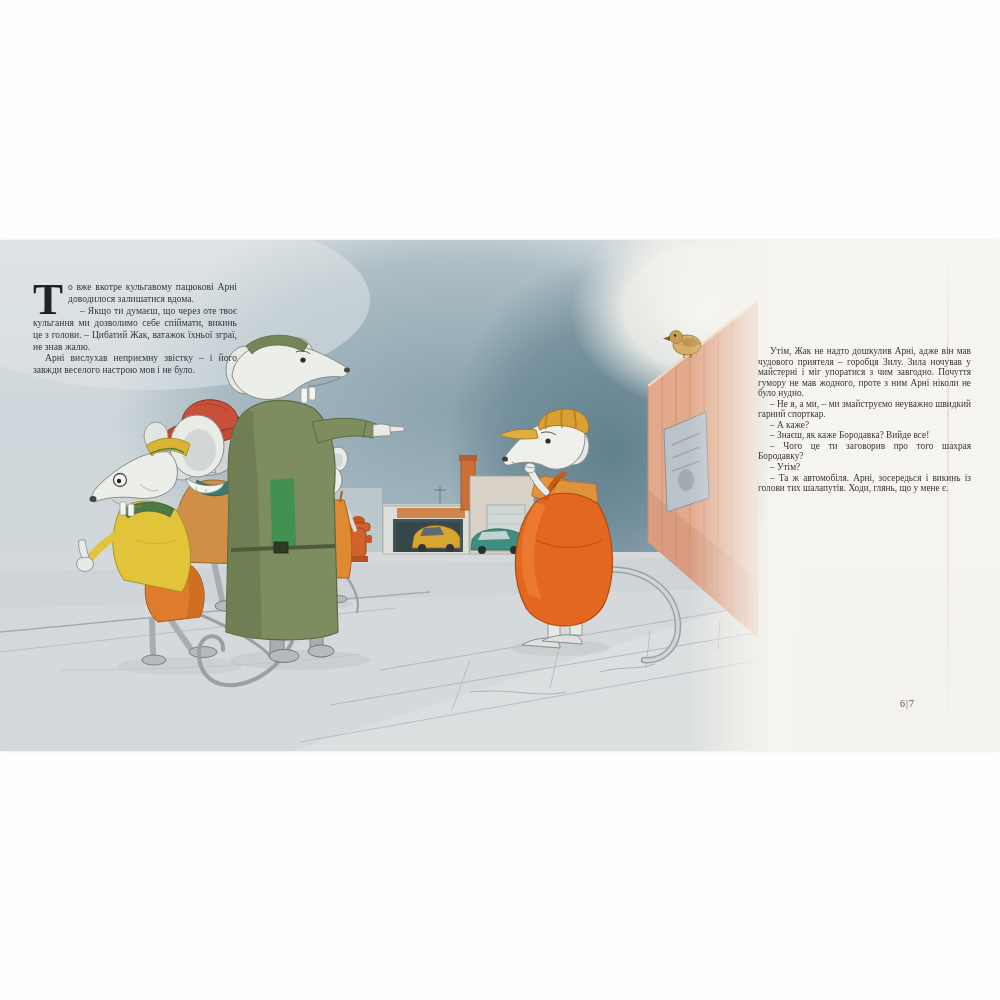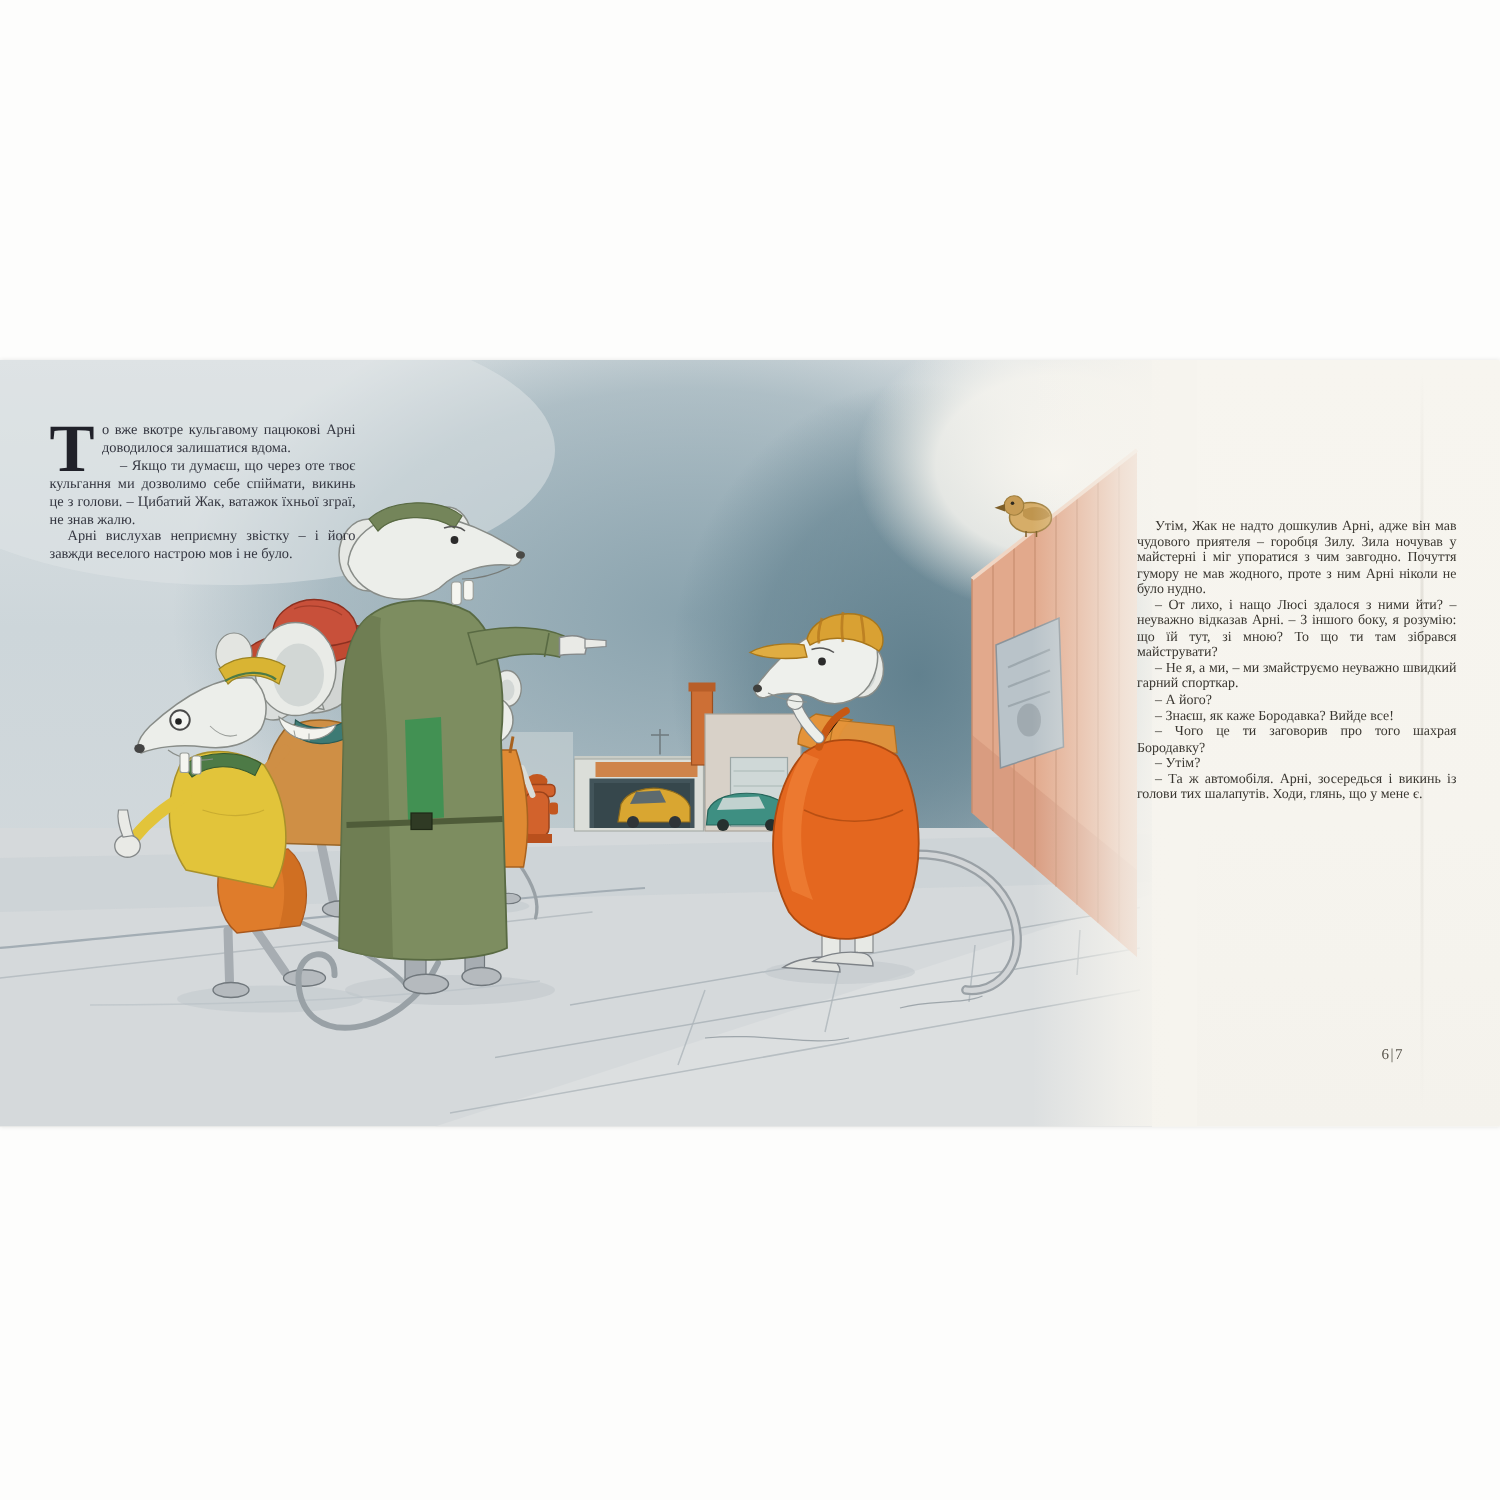--- a/index.html
+++ b/index.html
@@ -11,21 +11,21 @@
   .spread svg{position:absolute;left:0;top:0;}
   .crease{position:absolute;left:947px;top:8px;width:2px;height:494px;
           background:linear-gradient(to bottom,rgba(150,144,132,0),rgba(150,144,132,.18) 30%,rgba(150,144,132,.10) 70%,rgba(150,144,132,0));}
   .textcol{position:absolute;color:#3a3731;text-align:justify;}
   .left-text{left:33px;top:41px;width:204px;font-size:9.6px;line-height:11.9px;color:#343640;}
   .right-text{left:758px;top:106px;width:213px;font-size:9.3px;line-height:10.55px;}
   .para{margin:0;text-indent:12px;}
   .para.first{text-indent:0;}
   .dropcap{float:left;font-size:45px;line-height:34px;font-weight:bold;color:#202129;
            padding:1px 5px 0 0;font-family:"Liberation Serif",serif;}
-  .pagenum{position:absolute;left:900px;top:458px;width:36px;text-align:right;
+  .pagenum{position:absolute;left:900px;top:458px;width:36px;text-align:left;
            font-size:10px;letter-spacing:1px;color:#57534a;}
 </style>
 </head>
 <body>
 
 <div class="canvas">
   <div class="spread">
 
     <svg width="1000" height="511" viewBox="0 0 1000 511">
       <defs>
@@ -292,23 +292,22 @@
       <p class="para first"><span class="dropcap">Т</span><span>о вже вкотре кульгавому пацюкові Арні доводилося залишатися вдома.</span></p>
       <div>
           <p class="para">– Якщо ти думаєш, що через оте твоє кульгання ми дозволимо себе спіймати, викинь це з голови. – Цибатий Жак, ватажок їхньої зграї, не знав жалю.</p>
           <p class="para">Арні вислухав неприємну звістку – і його завжди веселого настрою мов і не було.</p>
         </div>
     </div>
 
     <div class="textcol right-text">
       <div>
           <p class="para">Утім, Жак не надто дошкулив Арні, адже він мав чудового приятеля – горобця Зилу. Зила ночував у майстерні і міг упоратися з чим завгодно. Почуття гумору не мав жодного, проте з ним Арні ніколи не було нудно.</p>
-          <p class="para">– От лихо, і нащо Люсі здалося з ними йти? – неуважно відказав Арні. – З іншого боку, я розумію: що їй тут, зі мною? То що ти там зібрався майструвати?</p>
           <p class="para">– Не я, а ми, – ми змайструємо неуважно швидкий гарний спорткар.</p>
-          <p class="para">– А його?</p>
+          <p class="para">– А каже?</p>
           <p class="para">– Знаєш, як каже Бородавка? Вийде все!</p>
           <p class="para">– Чого це ти заговорив про того шахрая Бородавку?</p>
           <p class="para">– Утім?</p>
           <p class="para">– Та ж автомобіля. Арні, зосередься і викинь із голови тих шалапутів. Ходи, глянь, що у мене є.</p>
         </div>
     </div>
 
     <div class="pagenum">6|7</div>
   </div>
 </div>

